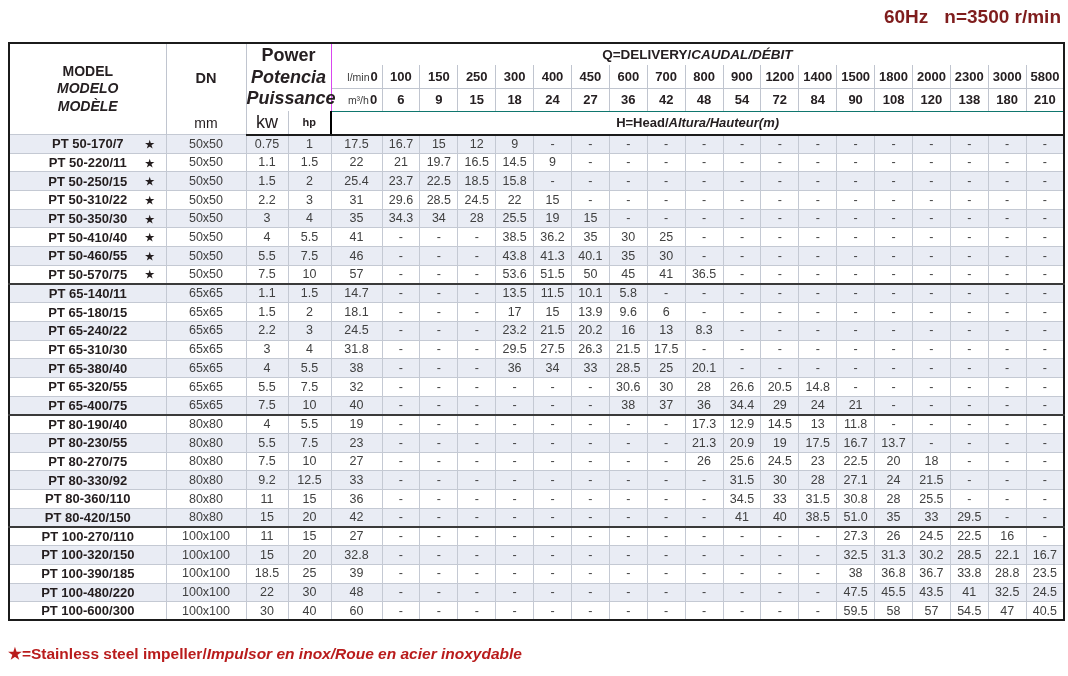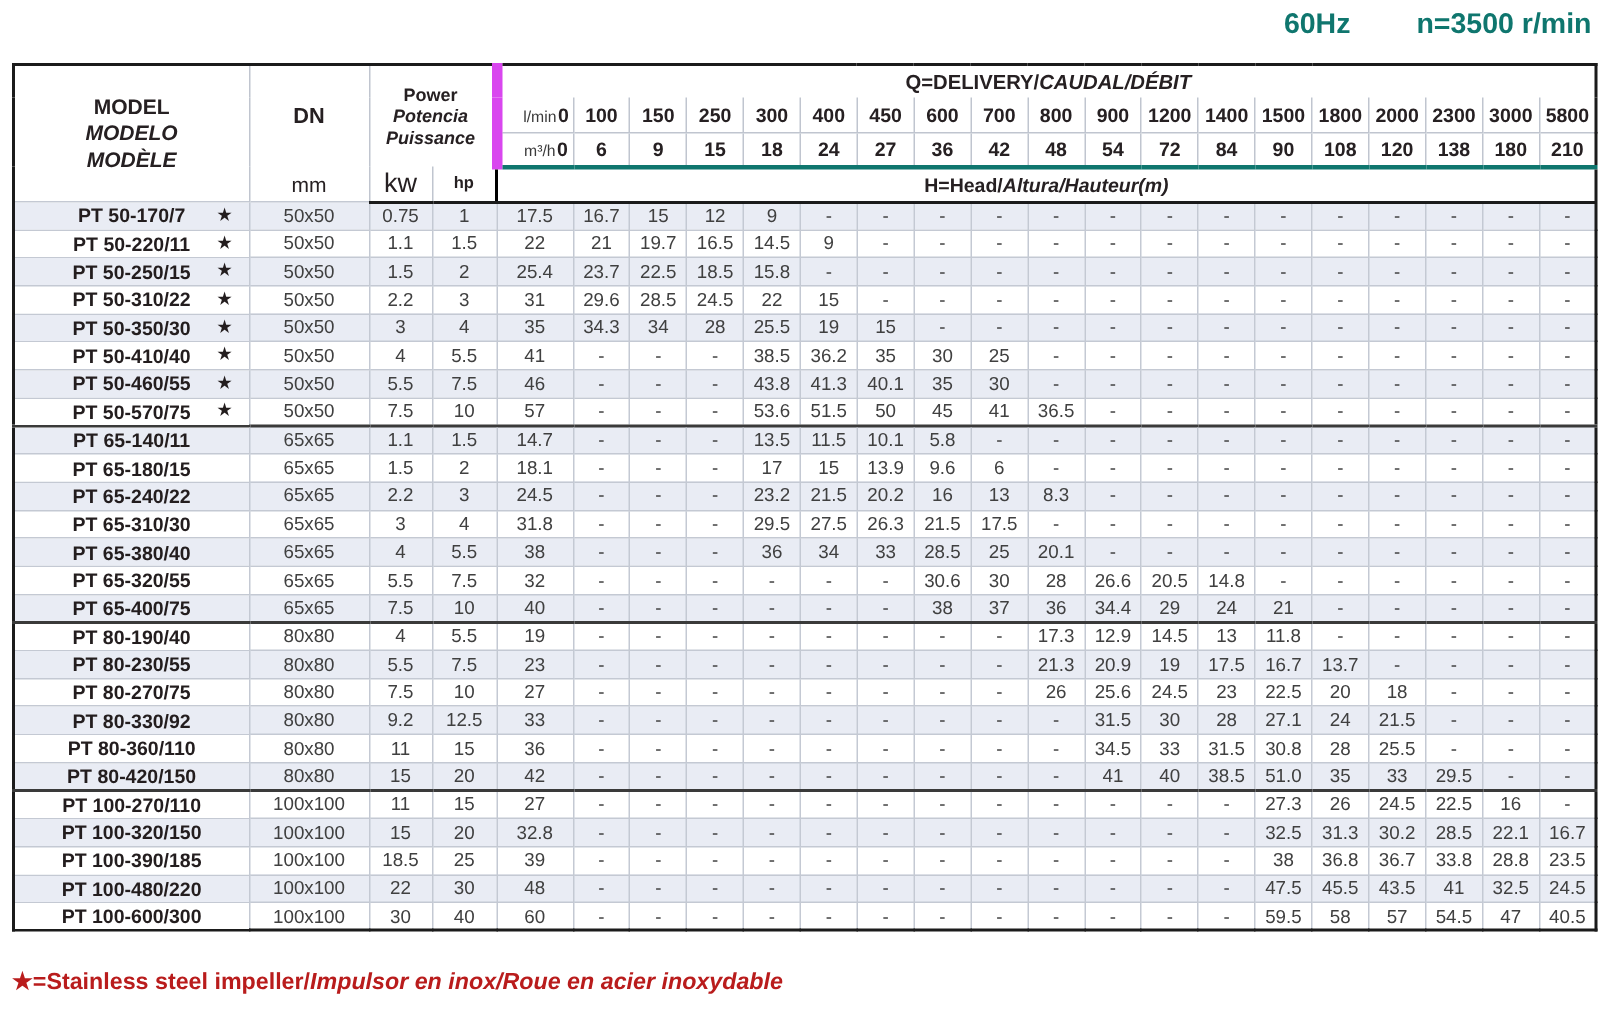--- a/index.html
+++ b/index.html
@@ -1,49 +1,49 @@
 <!DOCTYPE html>
 <html><head>
 <meta charset="utf-8">
 <style>
   html,body{margin:0;padding:0;background:#fff;}
   .page{position:relative;width:1068px;height:676px;background:#fff;
         font-family:"Liberation Sans",sans-serif;overflow:hidden;}
 
   
-  .title-bar{position:absolute;top:6px;right:7px;display:flex;gap:44px;
-             color:#0f766e;font-weight:bold;font-size:19px;margin-left:20px;}
+  .title-bar{position:absolute;top:6px;right:7px;display:flex;gap:16px;
+             color:#7f1d1d;font-weight:bold;font-size:19px;margin-left:20px;}
 
   
   table.pump{position:absolute;left:8px;top:42px;width:1055px;
              border-collapse:collapse;table-layout:fixed;
              border:2px solid #1b1b1b;}
   table.pump th,table.pump td{padding:0;margin:0;}
 
   thead th{font-weight:bold;color:#262022;vertical-align:middle;text-align:center;}
   tr.hr-a{height:22px;} tr.hr-b{height:23px;} tr.hr-c{height:23px;} tr.hr-d{height:23px;}
 
   .it{font-style:italic;}
 
   .model-h{font-size:14px;line-height:1.22;border-right:1px solid #c0c5cf;}
   .dn-h{border-right:1px solid #c0c5cf;vertical-align:top;}
   .dn-top{height:67px;display:flex;align-items:center;justify-content:center;font-size:14.5px;}
   .dn-unit{height:23px;display:flex;align-items:center;justify-content:center;
            font-weight:normal;font-size:14px;}
-  .power-h{font-size:12px;line-height:1.2;border-right:7px solid #d946ef;}
+  .power-h{font-size:18px;line-height:1.2;border-right:1px solid #d946ef;}
   .kw-h{font-weight:normal;font-size:18px;border-right:1px solid #c0c5cf;}
   .hp-h{font-weight:bold;font-size:11px;border-right:2px solid #000000;}
 
   .q-title{font-size:13.5px;}
   .q-first{white-space:nowrap;}
   .unit-small{font-weight:normal;font-size:10.5px;color:#3a3a3a;margin-left:12px;}
   .q-zero{font-weight:bold;font-size:13px;margin-left:1px;}
   .q-cell{border-left:1px solid #c0c5cf;font-size:13px;}
   tr.hr-b th{border-bottom:1px solid #c0c5cf;}
-  tr.hr-c th{border-bottom:3px solid #0f766e;}
+  tr.hr-c th{border-bottom:1px solid #0f766e;}
   .h-title{font-size:13px;border-bottom:2px solid #1b1b1b;}
   tr.hr-d th{border-bottom:2px solid #1b1b1b;}
 
   tbody tr{height:18.7px;}
   tbody td{border:1px solid #c4c9d3;text-align:center;font-size:12.5px;
            color:#404040;line-height:1;background:#fff;}
   tbody tr.shade td{background:#e9ecf4;}
   tbody tr.group td{border-top:2px solid #3a3a3a;}
   td.model-cell{font-weight:bold;color:#231d1e;font-size:13px;position:relative;}
   .star{position:absolute;right:11px;top:50%;transform:translateY(-52%);

